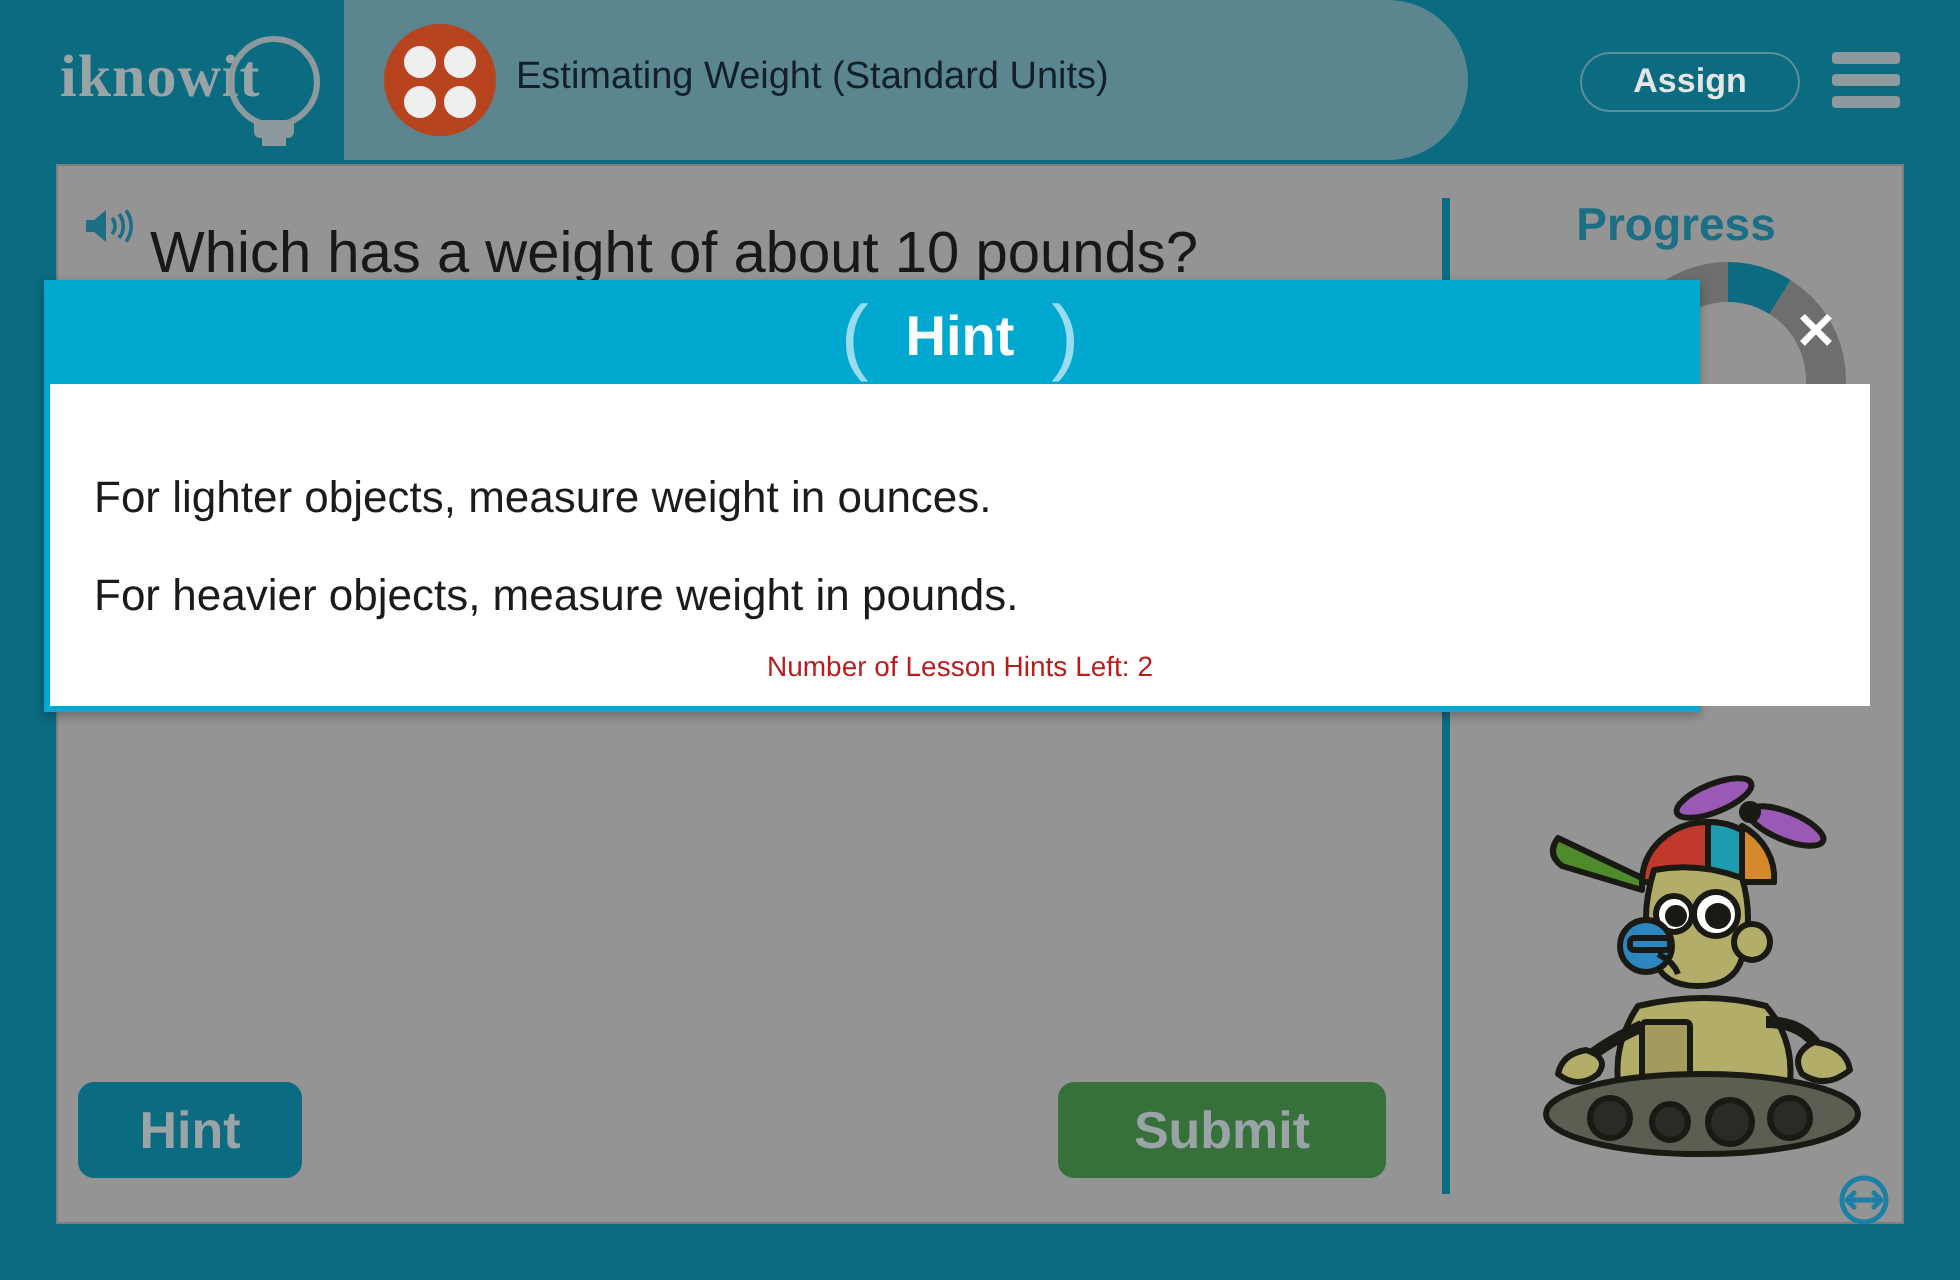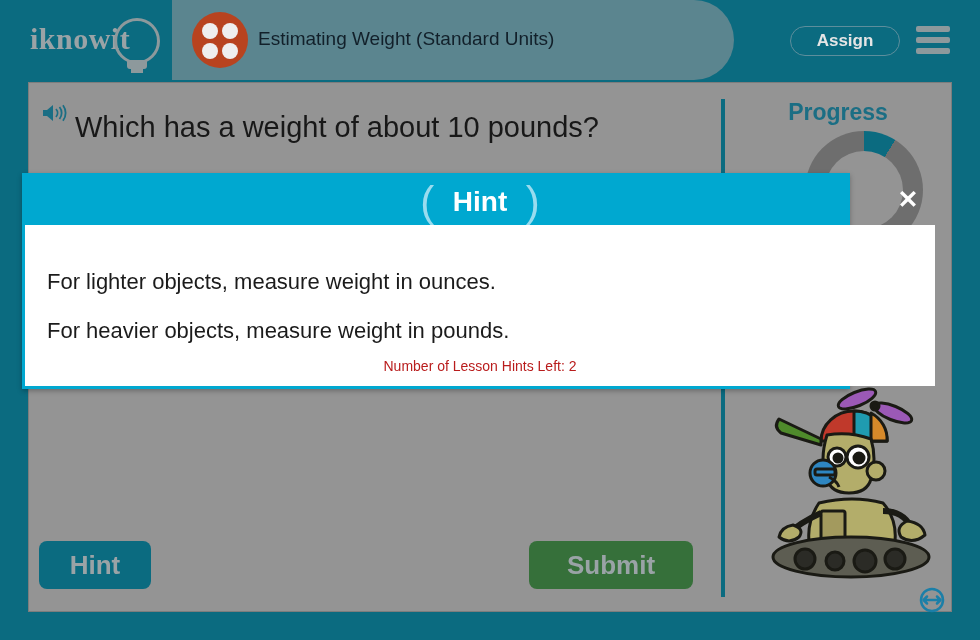--- a/index.html
+++ b/index.html
@@ -160,21 +160,20 @@
     cursor: pointer;
   }
 
   
   #modal {
     position: absolute; left: 22px; top: 140px;
     width: 828px; height: 216px;
     background: #00a8d0;
     border: 3px solid #00a8d0;
     box-shadow: 0 2px 5px rgba(0,0,0,.28);
-    margin-top: 33px;
   }
   #modal-header {
     position: absolute; left: 0; top: 0; width: 910px; height: 49px;
   }
   #modal-title-wrap {
     position: absolute; left: 0; top: 0; width: 910px; height: 49px;
     text-align: center; line-height: 49px;
   }
   #modal-title-wrap .paren {
     font-size: 42px; color: #99dcef; font-weight: 400;

